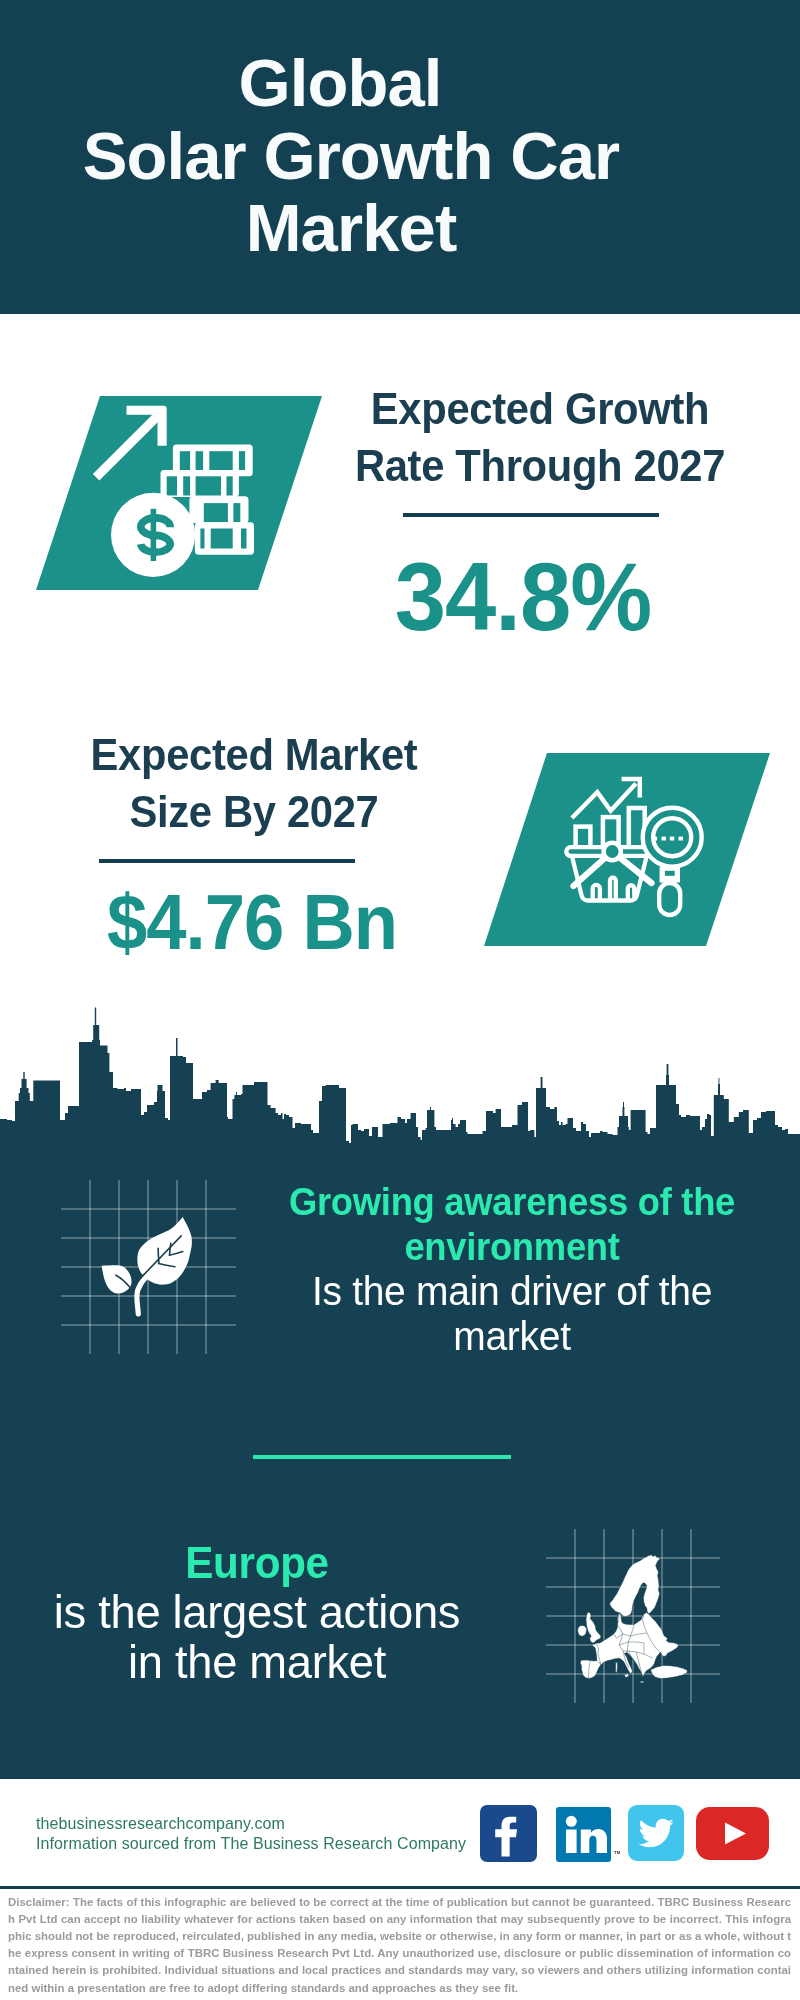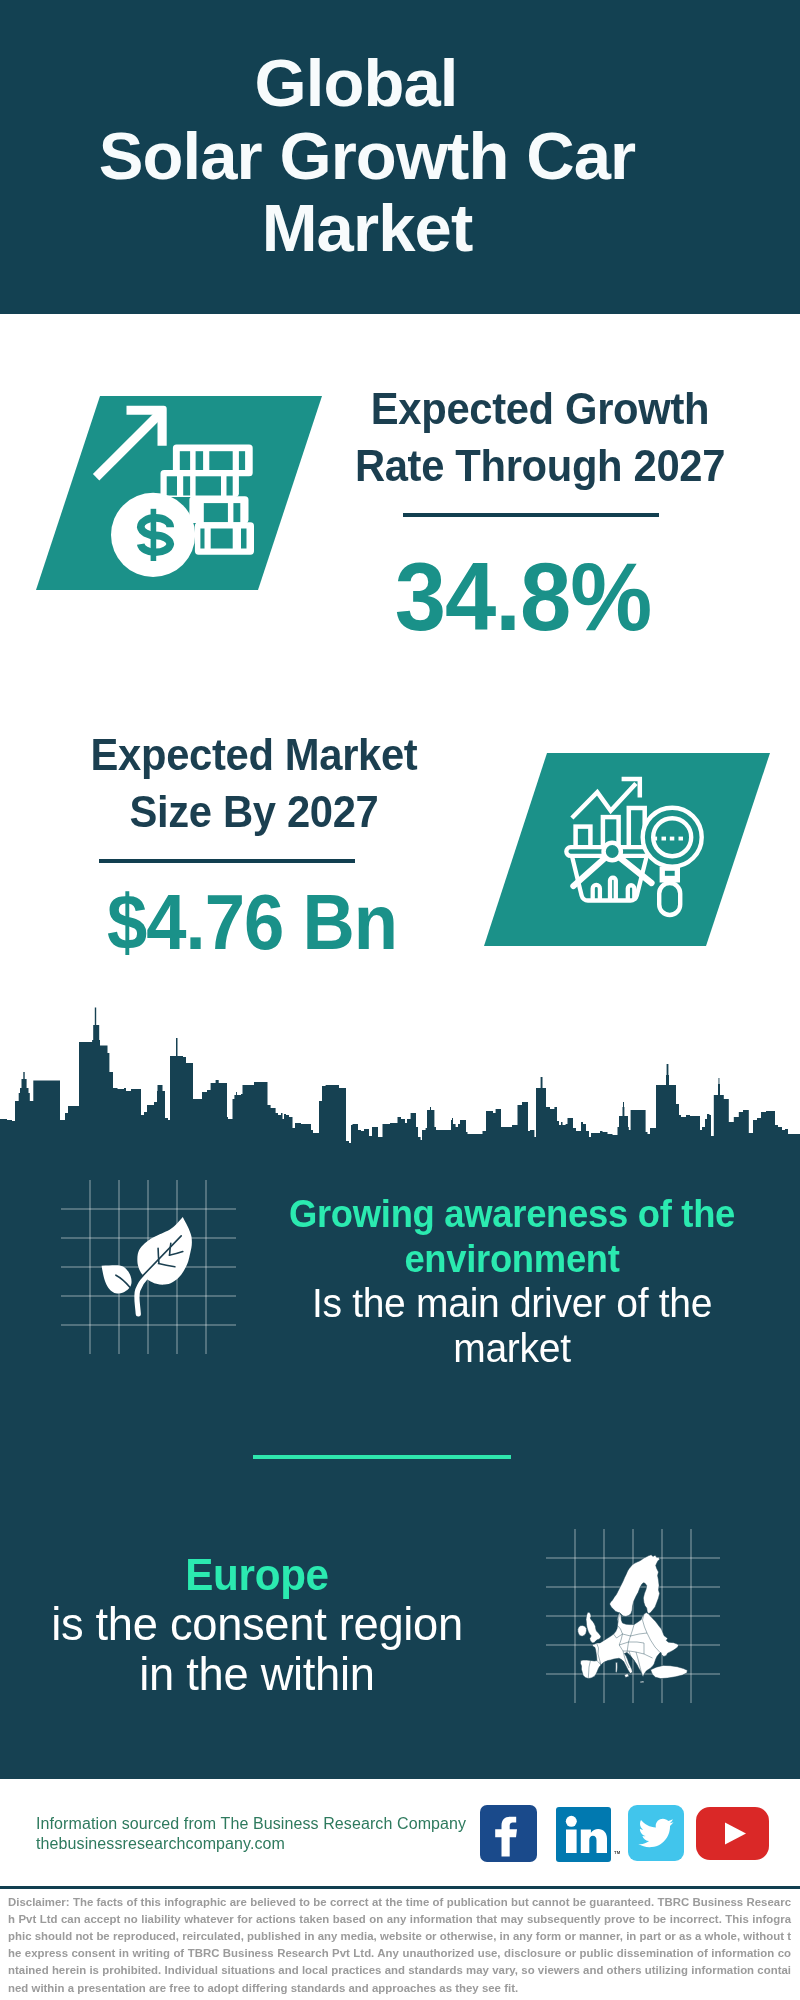--- a/index.html
+++ b/index.html
@@ -1,36 +1,36 @@
 <!DOCTYPE html>
 <html><head>
 <meta charset="utf-8">
 <style>
   html,body{margin:0;padding:0;background:#fff;}
   body{width:800px;height:2000px;font-family:"Liberation Sans",sans-serif;overflow:hidden;-webkit-font-smoothing:antialiased;}
   .page{position:relative;width:800px;height:2000px;background:#fff;}
 
   .hero{position:absolute;left:0;top:0;width:800px;height:314px;background:#134152;}
   .hero-title{position:absolute;left:0;top:47px;width:702px;text-align:center;color:#f7fbfc;
-              font-weight:bold;font-size:67px;line-height:72.5px;letter-spacing:-0.9px;padding-left:16px;}
+              font-weight:bold;font-size:67px;line-height:72.5px;letter-spacing:-0.9px;}
   .hero-title>div{display:block;}
   .hero-title .l1{position:relative;left:-11px;}
 
   .stat-head{position:absolute;color:#1b3f50;font-weight:bold;font-size:43.5px;line-height:56.8px;
              text-align:center;letter-spacing:-0.35px;transform:scaleX(0.96);transform-origin:50% 50%;}
   .rule{position:absolute;background:#123f50;height:4px;}
   .stat-val{position:absolute;color:#1a9189;font-weight:bold;text-align:center;letter-spacing:-1px;transform:scaleX(0.96);transform-origin:50% 50%;}
 
   .darkband{position:absolute;left:0;top:1145px;width:800px;height:634px;background:#164152;}
   .skyline{position:absolute;left:0;top:1005px;width:800px;height:140px;display:block;}
 
   .gridbox{position:absolute;}
   .gridbox .gl{position:absolute;background:rgba(255,255,255,0.26);}
 
-  .msg{position:absolute;text-align:center;margin-top:12px;}
+  .msg{position:absolute;text-align:center;}
   .msg .hl{color:#2beab0;font-weight:bold;display:block;transform:scaleX(0.945);transform-origin:50% 50%;}
   .msg .sub{color:#ffffff;font-weight:normal;display:block;transform:scaleX(0.985);transform-origin:50% 50%;}
 
   .greenrule{position:absolute;background:#2ee6ad;height:4px;}
 
   .footer{position:absolute;left:0;top:1779px;width:800px;height:109px;background:#fff;}
   .src{position:absolute;color:#2e7a5e;font-size:16px;line-height:20.1px;letter-spacing:0.1px;}
   .divider{position:absolute;left:0;top:1886px;width:800px;height:2.5px;background:#123f50;}
   .disc{position:absolute;left:8px;top:1893.6px;width:783px;color:#9b9b9b;font-size:11.4px;line-height:17.2px;
         text-align:justify;letter-spacing:0.02px;word-break:break-all;font-weight:bold;}
@@ -184,22 +184,22 @@
  <div class="msg" style="left:262px;top:1180px;width:500px;font-size:38.5px;line-height:44.5px;letter-spacing:-0.3px;">
    <span class="hl">Growing awareness of the</span>
    <span class="hl">environment</span>
    <span class="sub" style="font-size:40px;line-height:45px;transform:scaleX(0.975);">Is the main driver of the</span>
    <span class="sub" style="font-size:40px;line-height:45px;transform:scaleX(0.975);">market</span>
  </div>
 <div class="greenrule" style="left:253px;top:1455px;width:258px;"></div>
 
  <div class="msg" style="left:7px;top:1538px;width:500px;font-size:43.5px;line-height:50px;letter-spacing:-0.3px;">
    <span class="hl" style="transform:scaleX(0.97);">Europe</span>
-   <span class="sub" style="font-size:45.3px;line-height:50px;transform:scaleX(1);">is the consent region</span>
-   <span class="sub" style="font-size:45.3px;line-height:50px;transform:scaleX(1);">in the within</span>
+   <span class="sub" style="font-size:45.3px;line-height:50px;transform:scaleX(1);">is the largest actions</span>
+   <span class="sub" style="font-size:45.3px;line-height:50px;transform:scaleX(1);">in the market</span>
  </div>
 <div class="gridbox" style="left:546px;top:1529px;width:174px;height:174px;">
       <div class="gl" style="left:28.2px;top:0;width:1.6px;height:174px;"></div>
       <div class="gl" style="left:57.2px;top:0;width:1.6px;height:174px;"></div>
       <div class="gl" style="left:86.2px;top:0;width:1.6px;height:174px;"></div>
       <div class="gl" style="left:115.2px;top:0;width:1.6px;height:174px;"></div>
       <div class="gl" style="left:144.2px;top:0;width:1.6px;height:174px;"></div>
       <div class="gl" style="left:0;top:28.2px;width:174px;height:1.6px;"></div>
       <div class="gl" style="left:0;top:57.2px;width:174px;height:1.6px;"></div>
       <div class="gl" style="left:0;top:86.2px;width:174px;height:1.6px;"></div>
@@ -231,22 +231,22 @@
    <path d="M71,122 L73,129 L74.5,135 L77.2,145.5"></path>
    <path d="M36.0,135.1 L33.5,132 L31.9,130.6"></path>
    <path d="M31.5,113.0 L33.5,118 L33,124 L36.0,135.1"></path>
    <path d="M25.5,130.4 L24,137 L23.3,148.6"></path>
    <path d="M79,113 L79,124"></path>
   </g>
  </svg>
 
  <div class="footer"></div>
  <div class="src" style="left:36px;top:1813.5px;width:460px;">
+   <div>thebusinessresearchcompany.com</div>
    <div>Information sourced from The Business Research Company</div>
-   <div>thebusinessresearchcompany.com</div>
  </div>
  <svg style="position:absolute;left:480px;top:1805px;width:57px;height:57px;" viewBox="0 0 57 57">
    <rect x="0" y="0" width="57" height="57" rx="7" fill="#1a4a8b"></rect>
    <path fill="#ffffff" d="M36.2,11.8 h-6.3 c-5.1,0 -8.4,3.4 -8.4,8.6 v3.9 h-6.3 v7.9 h6.3 v19.4 h8.2 v-19.4 h6.3 l1,-7.9 h-7.3 v-3.1 c0,-2.3 0.6,-3.8 3.9,-3.8 h2.6 Z"></path>
  </svg>
  <svg style="position:absolute;left:556px;top:1807px;width:55px;height:55px;" viewBox="0 0 55 55">
    <rect x="0" y="0" width="55" height="55" rx="3" fill="#0179b0"></rect>
    <circle cx="15.3" cy="14.3" r="5.5" fill="#ffffff"></circle>
    <rect x="10" y="22.5" width="10.6" height="23.5" fill="#ffffff"></rect>
    <path fill="#ffffff" d="M24.8,22.5 h10.1 v3.3 c1.6,-2.4 4.3,-3.9 7.3,-3.9 c5.3,0 8.8,3.8 8.8,9.7 v14.4 h-10.5 v-12.7 c0,-2.8 -1.3,-4.5 -3.6,-4.5 c-2.2,0 -3.6,1.7 -3.6,4.5 v12.7 h-8.5 Z"></path>

